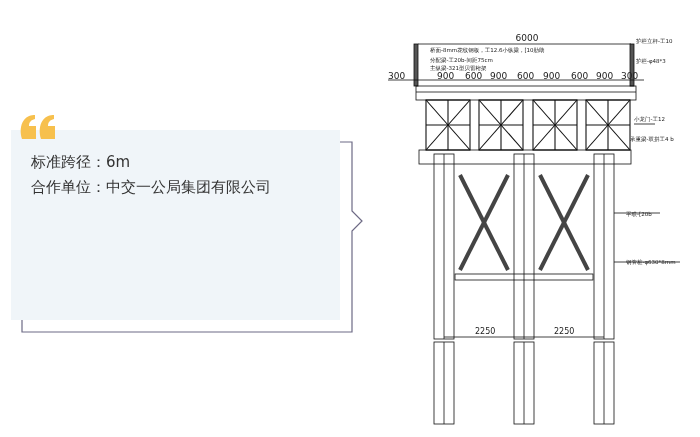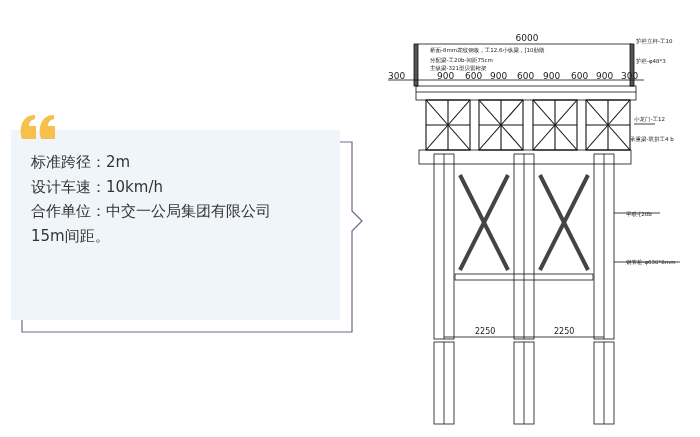--- a/index.html
+++ b/index.html
@@ -23,24 +23,22 @@
 <svg class="card-frame" viewBox="0 0 700 437">
   <polyline points="22,320 22,332 352,332 352,231 362,221 352,211 352,142 340,142" fill="none" stroke="#6d6a85" stroke-width="1.2"></polyline>
 </svg>
 
 <svg class="quote-icon" viewBox="0 0 38 26">
   <path d="M2 24 C0 18 0 10 4 5 C7 1 11 0 15 0 L15 4 C11 5 9 7 9 11 L16 11 L16 24 Z" fill="#f7c04d"></path>
   <path d="M21 24 C19 18 19 10 23 5 C26 1 30 0 34 0 L34 4 C30 5 28 7 28 11 L35 11 L35 24 Z" fill="#f7c04d"></path>
 </svg>
 
 <div class="info-text">
-  <span class="info-line">标准跨径：2m</span>
-  <span class="info-line">设计车速：10km/h</span>
+  <span class="info-line">标准跨径：6m</span>
   <span class="info-line">合作单位：中交一公局集团有限公司</span>
-  <span class="info-line">15m间距。</span>
 </div>
 
 <svg class="drawing" viewBox="380 30 320 407">
   <g stroke="#111" fill="none" stroke-width="0.8">
 
     <line x1="418" y1="44" x2="631" y2="44"></line>
 
     <rect x="414" y="44" width="4" height="42" fill="#555"></rect>
     <rect x="630" y="44" width="4" height="42" fill="#555"></rect>
 

